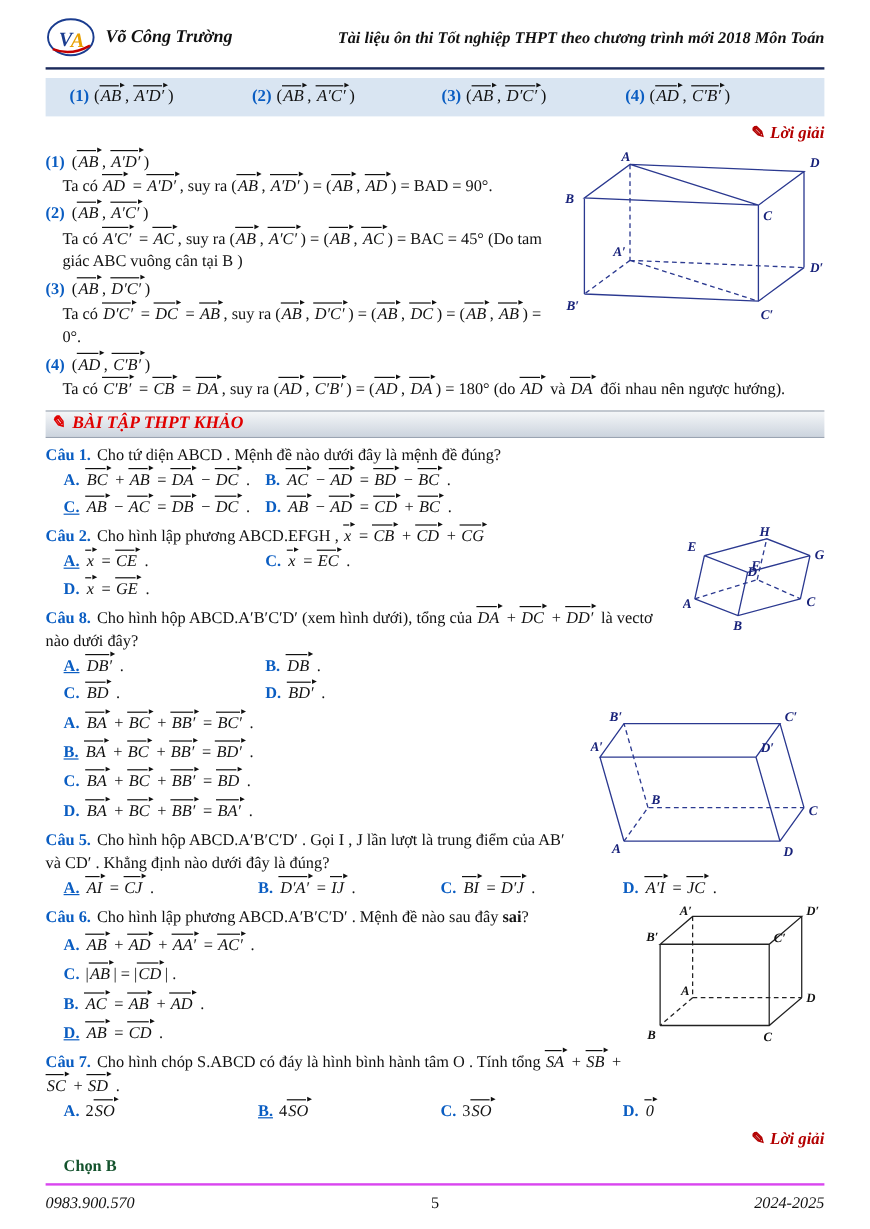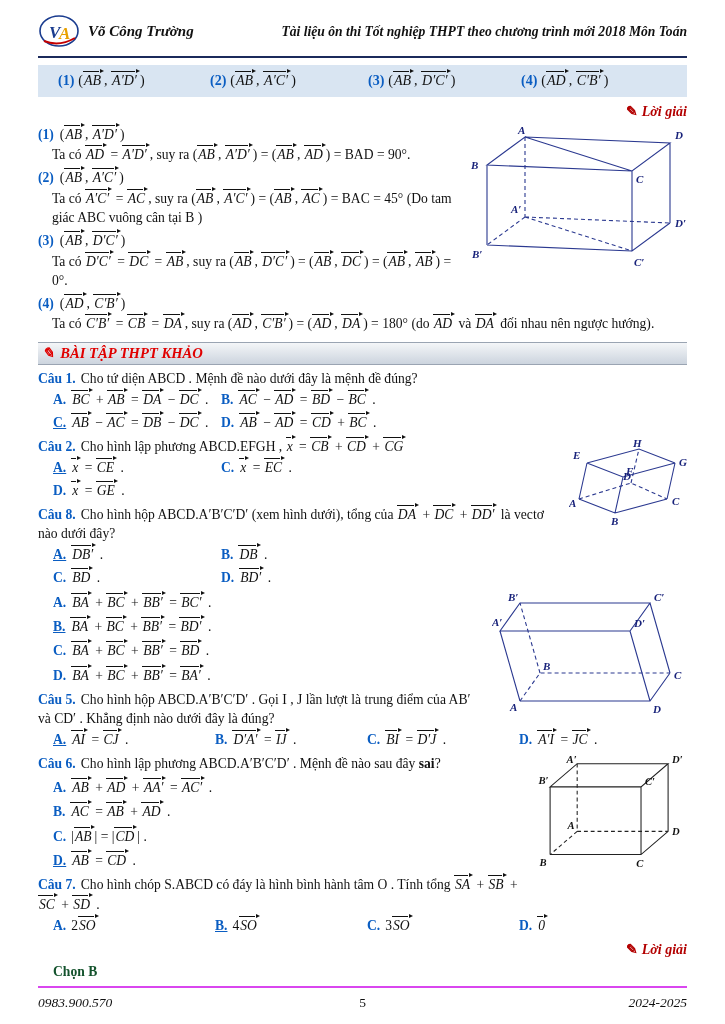--- a/index.html
+++ b/index.html
@@ -207,22 +207,22 @@
         <text x="110" y="32">C′</text>
         <text x="30" y="78">A</text>
         <text x="1" y="116">B</text>
         <text x="101" y="117">C</text>
         <text x="138" y="84">D</text>
       </svg>
     </div>
     <p class="qhead"><b class="qlabel">Câu 6.</b><span>Cho hình lập phương ABCD.A′B′C′D′ . Mệnh đề nào sau đây <b>sai</b>?</span></p>
     <div class="opts g1">
       <div class="opt"><b class="ol">A.</b><span><span class="v">AB</span> + <span class="v">AD</span> + <span class="v">AA′</span> = <span class="v">AC′</span> .</span></div>
+      <div class="opt"><b class="ol">C.</b><span>|<span class="v">AB</span>| = |<span class="v">CD</span>| .</span></div>
       <div class="opt"><b class="ol">B.</b><span><span class="v">AC</span> = <span class="v">AB</span> + <span class="v">AD</span> .</span></div>
-      <div class="opt"><b class="ol">C.</b><span>|<span class="v">AB</span>| = |<span class="v">CD</span>| .</span></div>
       <div class="opt"><b class="ol u">D.</b><span><span class="v">AB</span> = <span class="v">CD</span> .</span></div>
     </div>
   </div>
 
   <div class="q">
     <p class="qhead"><b class="qlabel">Câu 7.</b><span>Cho hình chóp S.ABCD có đáy là hình bình hành tâm O . Tính tổng <span class="v">SA</span> + <span class="v">SB</span> + <span class="v">SC</span> + <span class="v">SD</span> .</span></p>
     <div class="opts g4">
       <div class="opt"><b class="ol">A.</b><span>2<span class="v">SO</span></span></div>
       <div class="opt"><b class="ol u">B.</b><span>4<span class="v">SO</span></span></div>
       <div class="opt"><b class="ol">C.</b><span>3<span class="v">SO</span></span></div>

